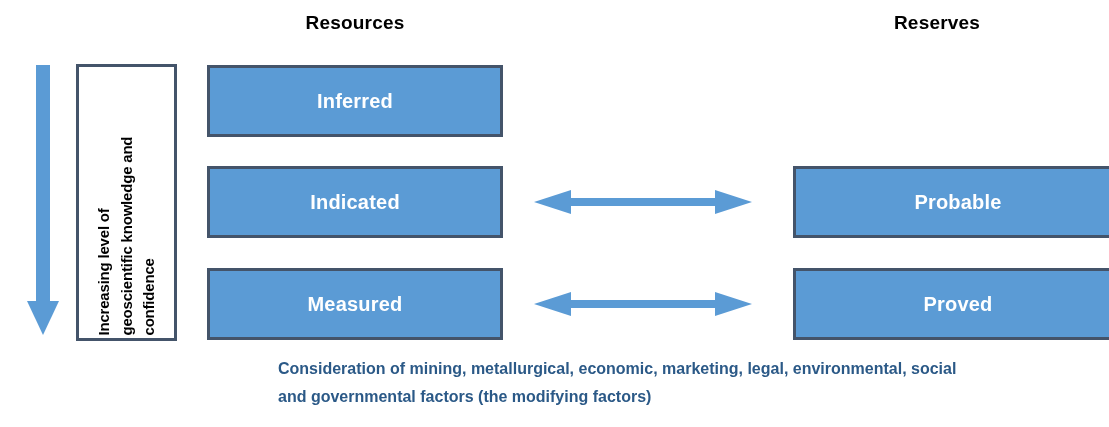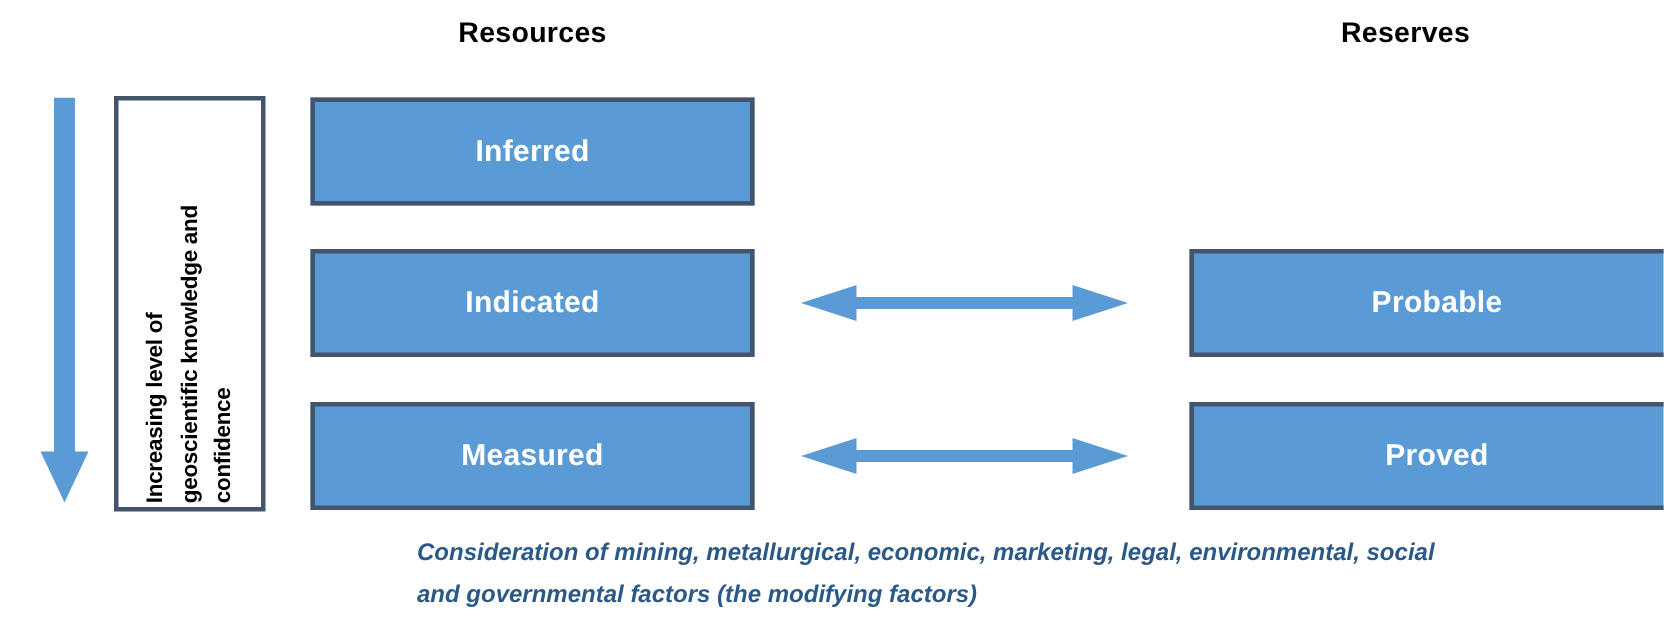--- a/index.html
+++ b/index.html
@@ -100,21 +100,20 @@
     position: absolute;
     margin: 0;
     left: 278px;
     top: 355px;
     width: 810px;
     font-size: 16px;
     font-weight: bold;
     line-height: 28px;
     color: var(--footnote-text, #2B5987);
     white-space: pre-line;
-    font-style: italic;
   }
 </style>
 </head>
 <body>
 
 <div class="canvas">
 
   <h1 class="title title-resources">Resources</h1>
 
   <h1 class="title title-reserves">Reserves</h1>

